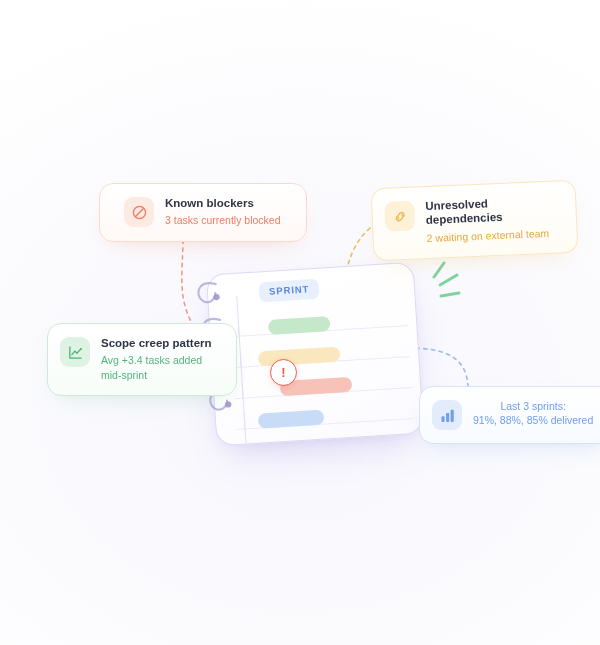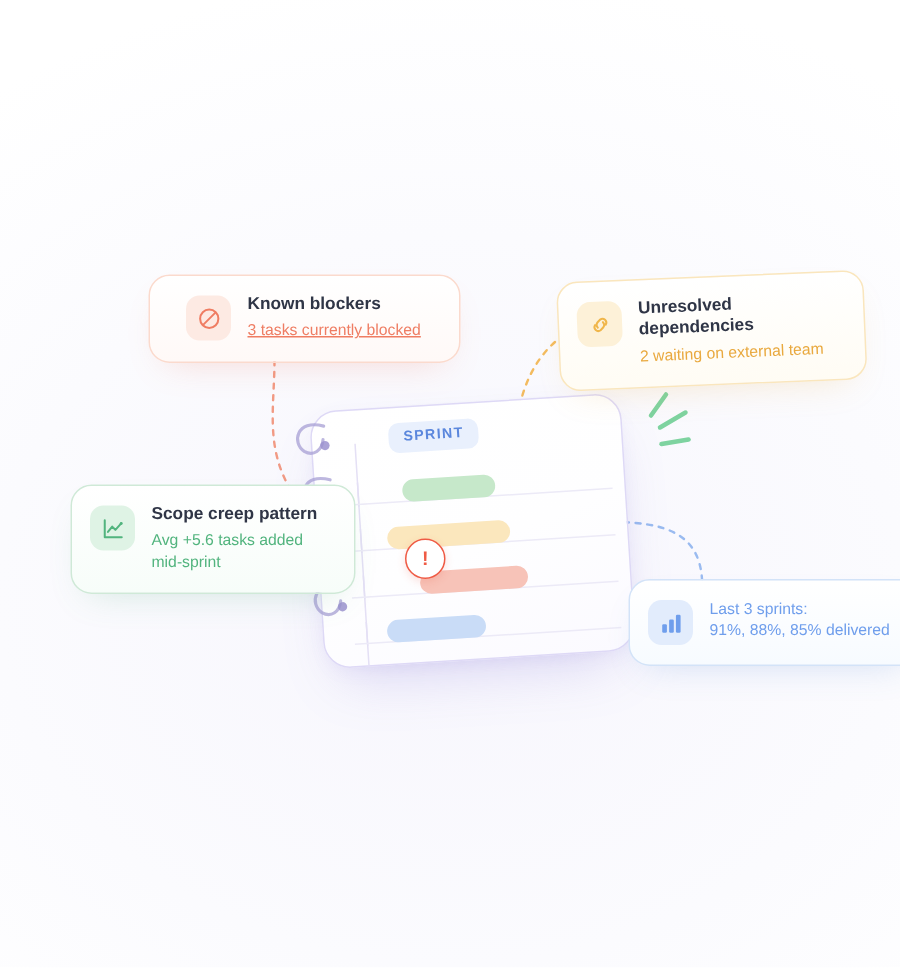--- a/index.html
+++ b/index.html
@@ -83,21 +83,21 @@
   .card .sub{font-size:10.5px;line-height:1.38;}
 
   #card-blockers{
     left:99px;top:183px;width:166px;
     border:1px solid #fbdacd;
     background:linear-gradient(180deg,#ffffff 0%,#fff9f7 100%);
     box-shadow:0 10px 24px -12px rgba(236,120,90,.28);
     padding-left:24px;
   }
   #card-blockers .ico{background:#fdeae3;color:#ef7d63;}
-  #card-blockers .sub{color:#ef7d63;text-decoration:underline;}
+  #card-blockers .sub{color:#ef7d63;}
 
   #card-deps{
     left:372px;top:184px;width:175px;
     transform:rotate(-2.4deg);
     border:1px solid #fae6bd;
     background:linear-gradient(180deg,#ffffff 0%,#fffcf4 100%);
     box-shadow:0 10px 24px -12px rgba(230,170,60,.26);
   }
   #card-deps .ico{background:#fdf1d8;color:#f0b64a;}
   #card-deps .sub{color:#e9a93f;}
@@ -112,21 +112,21 @@
   #card-scope .ico{background:#dff3e5;color:#52b47e;}
   #card-scope .sub{color:#52b47e;}
 
   #card-history{
     left:419px;top:386px;width:165px;
     border:1px solid #d3e3f8;
     background:linear-gradient(180deg,#ffffff 0%,#f7fbff 100%);
     box-shadow:0 10px 24px -12px rgba(80,130,210,.26);
   }
   #card-history .ico{background:#e2ecfc;color:#6f9eec;}
-  #card-history .sub{color:#6f9eec;}
+  #card-history .sub{color:#6f9eec;text-align:center;}
 
   .icon-svg{display:block;}
   .sparks{position:absolute;left:424px;top:255px;width:52px;height:52px;}
 </style>
 </head>
 <body>
 
 <div id="stage">
 
   <svg id="wires" viewBox="0 0 600 645">
@@ -234,21 +234,21 @@
   <div class="card" id="card-scope">
     <div class="ico">
       <svg class="icon-svg" width="17" height="17" viewBox="0 0 24 24" fill="none" stroke="currentColor" stroke-width="1.9" stroke-linecap="round" stroke-linejoin="round">
         <path d="M4 4 V20 H20"></path>
         <path d="M7 15 L11 10 L14 13 L19.5 7"></path>
         <circle cx="19.5" cy="7" r="1.4" fill="currentColor" stroke="none"></circle>
       </svg>
     </div>
     <div class="txt">
       <div class="title">Scope creep pattern</div>
-      <div class="sub">Avg +5.6 tasks added mid-sprint</div>
+      <div class="sub">Avg +3.4 tasks added mid-sprint</div>
     </div>
   </div>
 
   <div class="card" id="card-history">
     <div class="ico">
       <svg class="icon-svg" width="17" height="17" viewBox="0 0 24 24" fill="currentColor">
         <rect x="3.5" y="13" width="4.4" height="8" rx="1.2"></rect>
         <rect x="10" y="8.5" width="4.4" height="12.5" rx="1.2"></rect>
         <rect x="16.4" y="4" width="4.4" height="17" rx="1.2"></rect>
       </svg>

